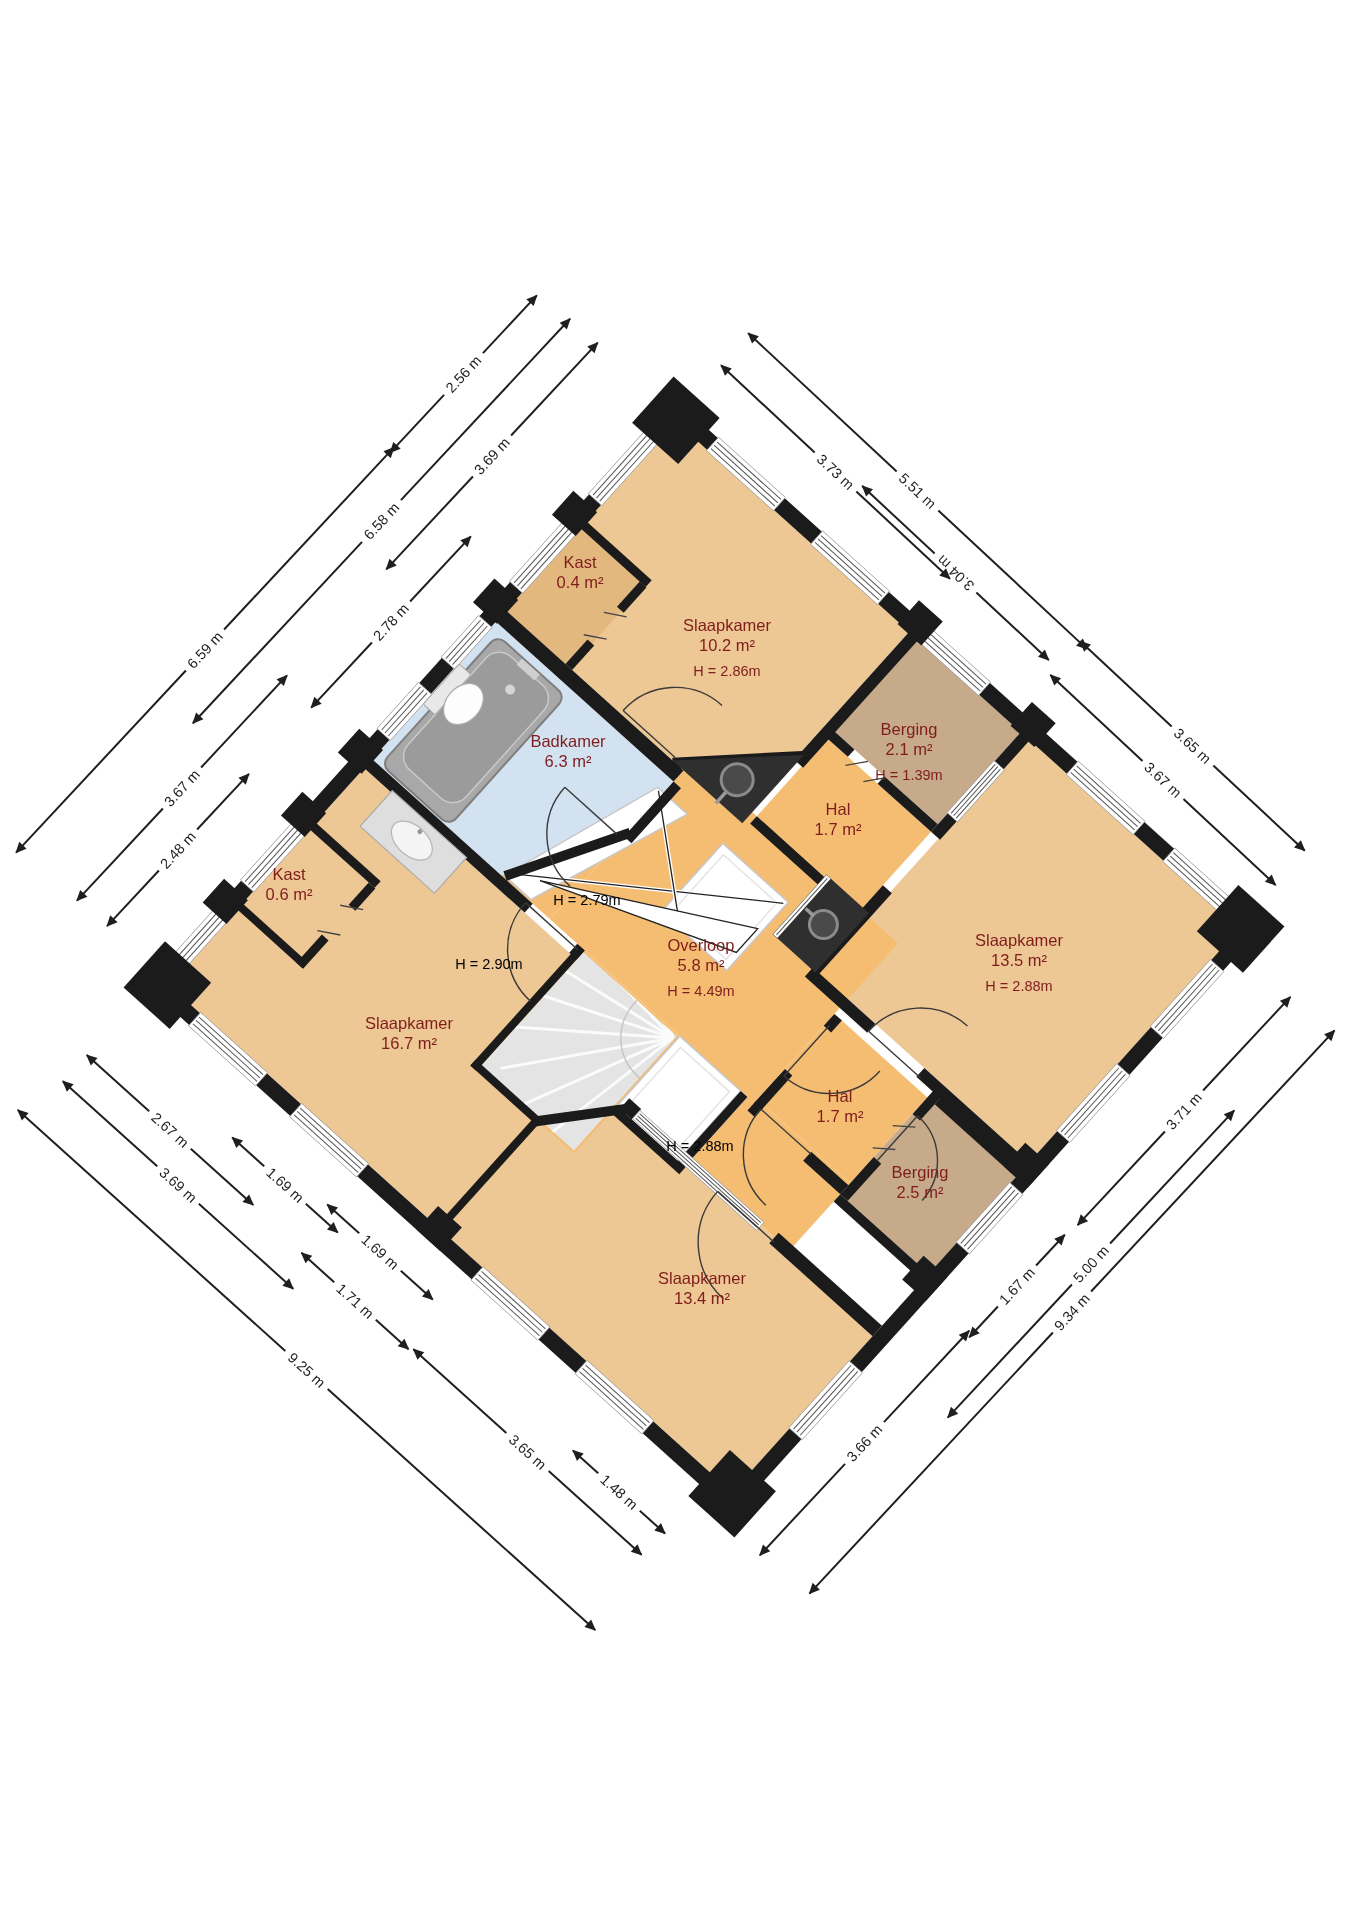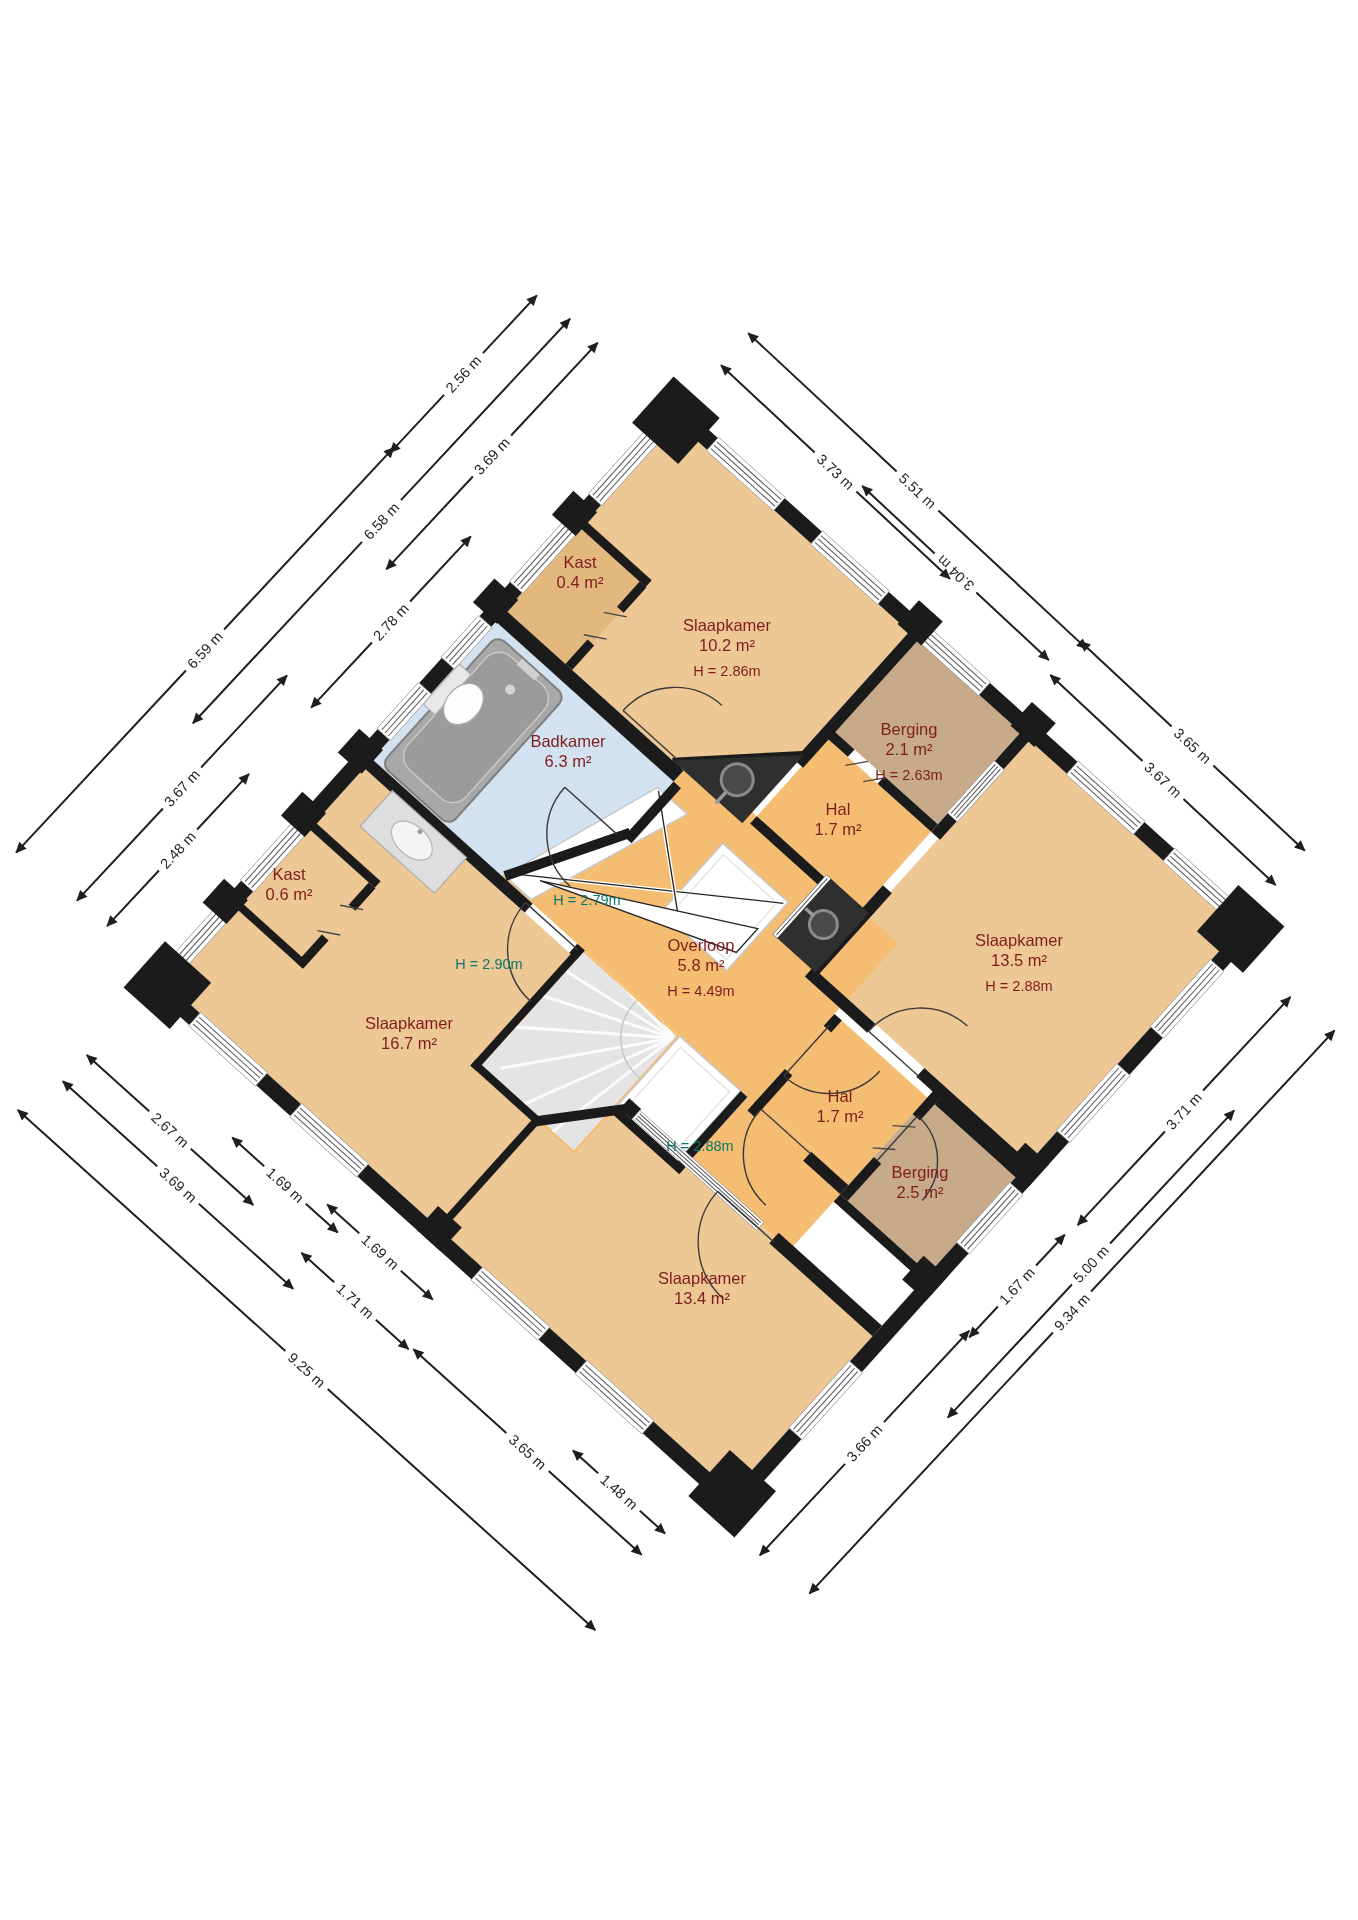--- a/index.html
+++ b/index.html
@@ -2,21 +2,21 @@
 <html><head>
 <meta charset="utf-8">
 <style>
   html,body{margin:0;padding:0;background:#fff;}
   #canvas{position:relative;width:1358px;height:1920px;background:#ffffff;overflow:hidden;
           font-family:"Liberation Sans", sans-serif;}
   .rlabel{position:absolute;transform:translate(-50%,-50%);text-align:center;color:#7f1d1d;
           line-height:1.2;white-space:nowrap;pointer-events:none;}
   .rlabel .rname,.rlabel .rarea{font-size:16.5px;}
   .rlabel .rheight{font-size:14.5px;margin-top:7px;}
-  .hlabel{position:absolute;transform:translate(-50%,-50%);font-size:14.5px;color:#0f766e;white-space:nowrap;}
+  .hlabel{position:absolute;transform:translate(-50%,-50%);font-size:14.5px;color:#000000;white-space:nowrap;}
   .dim{position:absolute;height:18px;display:flex;align-items:center;gap:6px;}
   .dlabel{font-size:14.5px;color:#1f1f1f;white-space:nowrap;}
   .seg{position:relative;flex:1;height:1.2px;background:#1f1f1f;min-width:14px;}
   .seg.sl::before{content:'';position:absolute;left:-1px;top:-4.4px;width:0;height:0;
       border-right:11px solid #1f1f1f;border-top:5px solid transparent;border-bottom:5px solid transparent;}
   .seg.sr::after{content:'';position:absolute;right:-1px;top:-4.4px;width:0;height:0;
       border-left:11px solid #1f1f1f;border-top:5px solid transparent;border-bottom:5px solid transparent;}
 </style>
 </head>
 <body>
@@ -258,21 +258,21 @@
         <div class="rarea">10.2 m²</div>
         <div class="rheight">H = 2.86m</div>
       </div>
       <div class="rlabel" style="left: 568px; top: 752px;">
         <div class="rname">Badkamer</div>
         <div class="rarea">6.3 m²</div>
       </div>
       <div class="rlabel" style="left: 909px; top: 752px;">
         <div class="rname">Berging</div>
         <div class="rarea">2.1 m²</div>
-        <div class="rheight">H = 2.63m</div>
+        <div class="rheight">H = 1.39m</div>
       </div>
       <div class="rlabel" style="left: 838px; top: 820px;">
         <div class="rname">Hal</div>
         <div class="rarea">1.7 m²</div>
       </div>
       <div class="rlabel" style="left: 1019px; top: 963px;">
         <div class="rname">Slaapkamer</div>
         <div class="rarea">13.5 m²</div>
         <div class="rheight">H = 2.88m</div>
       </div>

